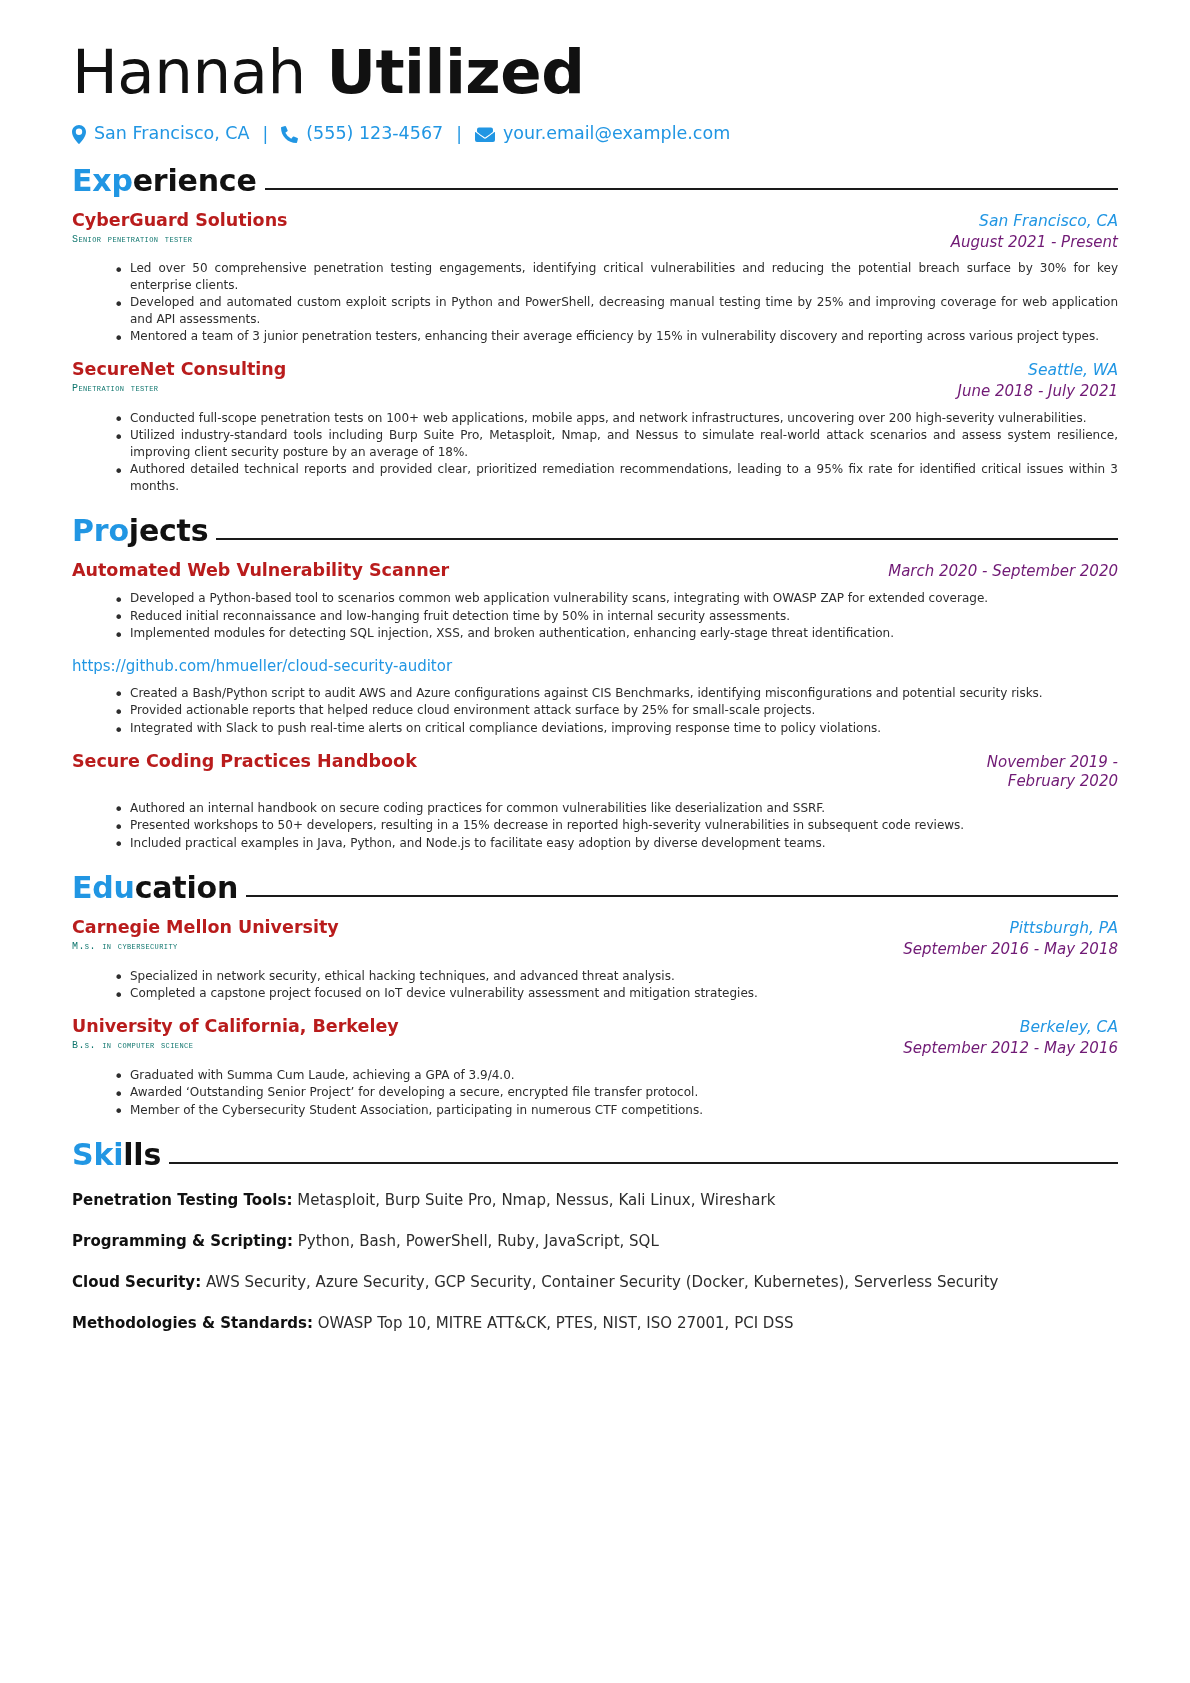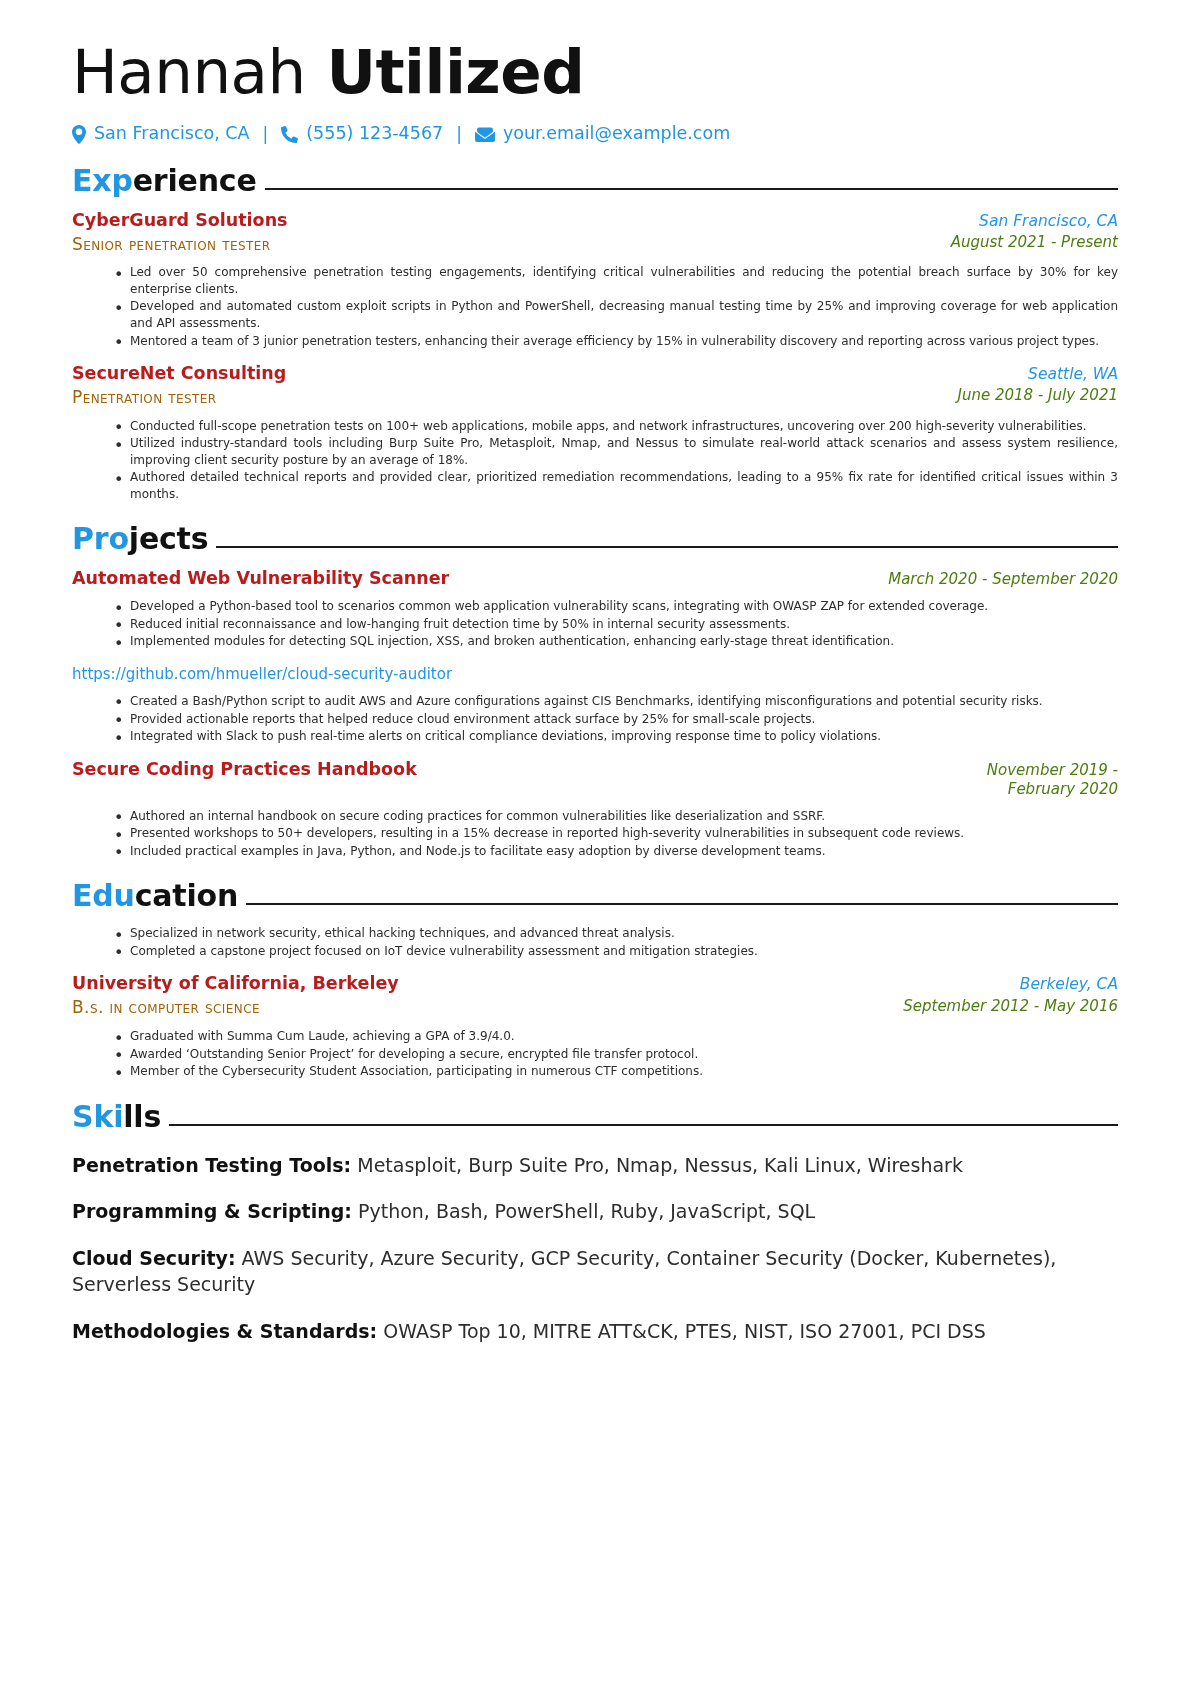--- a/index.html
+++ b/index.html
@@ -105,33 +105,34 @@
     color: #b91c1c;
     line-height: 1.25;
   }
   .loc {
     font-size: 15.5px;
     font-style: italic;
     color: #2196e3;
     line-height: 1.3;
   }
   .role {
-    font-size: 17px;
-    color: #a16207;
+    font-size: 10px;
+    color: #0f766e;
     font-variant: small-caps;
     text-transform: lowercase;
     letter-spacing: 0.4px;
     line-height: 1.4;
     margin-top: 1px;
+    font-family: Liberation Mono, monospace;
   }
   .role::first-letter { text-transform: uppercase; }
   .dates {
     font-size: 15px;
     font-style: italic;
-    color: #4d7c0f;
+    color: #701a75;
     line-height: 1.3;
     margin-top: 2px;
   }
   .url-line {
     font-size: 15px;
     color: #2196e3;
     line-height: 1.4;
     margin-top: 2px;
     word-break: break-all;
   }
@@ -157,21 +158,21 @@
     content: "\2022";
     position: absolute;
     left: 0;
     top: -0.5px;
     color: #2d2d2d;
     font-size: 16px;
   }
 
   
   .skill-row {
-    font-size: 19px;
+    font-size: 15px;
     line-height: 1.4;
     color: #2d2d2d;
     margin-top: 20px;
   }
   .skill-row:first-of-type { margin-top: 14px; }
   .skill-cat {
     font-weight: 700;
     color: #111111;
   }
   .skill-val { color: #2d2d2d; }
@@ -309,20 +310,30 @@
     </div>
   </div>
 
   <div class="section">
     <div class="section-head">
       <div class="section-title"><span class="hl">Edu</span><span class="rest">cation</span></div>
       <div class="section-rule"></div>
     </div>
 
     <div class="entry">
+      <div class="entry-row">
+        <div class="entry-left">
+          <div class="org">Carnegie Mellon University</div>
+          <div class="role">M.S. in Cybersecurity</div>
+        </div>
+        <div class="entry-right">
+          <div class="loc">Pittsburgh, PA</div>
+          <div class="dates">September 2016 - May 2018</div>
+        </div>
+      </div>
       <ul class="bullets">
         <li>Specialized in network security, ethical hacking techniques, and advanced threat analysis.</li>
         <li>Completed a capstone project focused on IoT device vulnerability assessment and mitigation strategies.</li>
       </ul>
     </div>
 
     <div class="entry">
       <div class="entry-row">
         <div class="entry-left">
           <div class="org">University of California, Berkeley</div>

